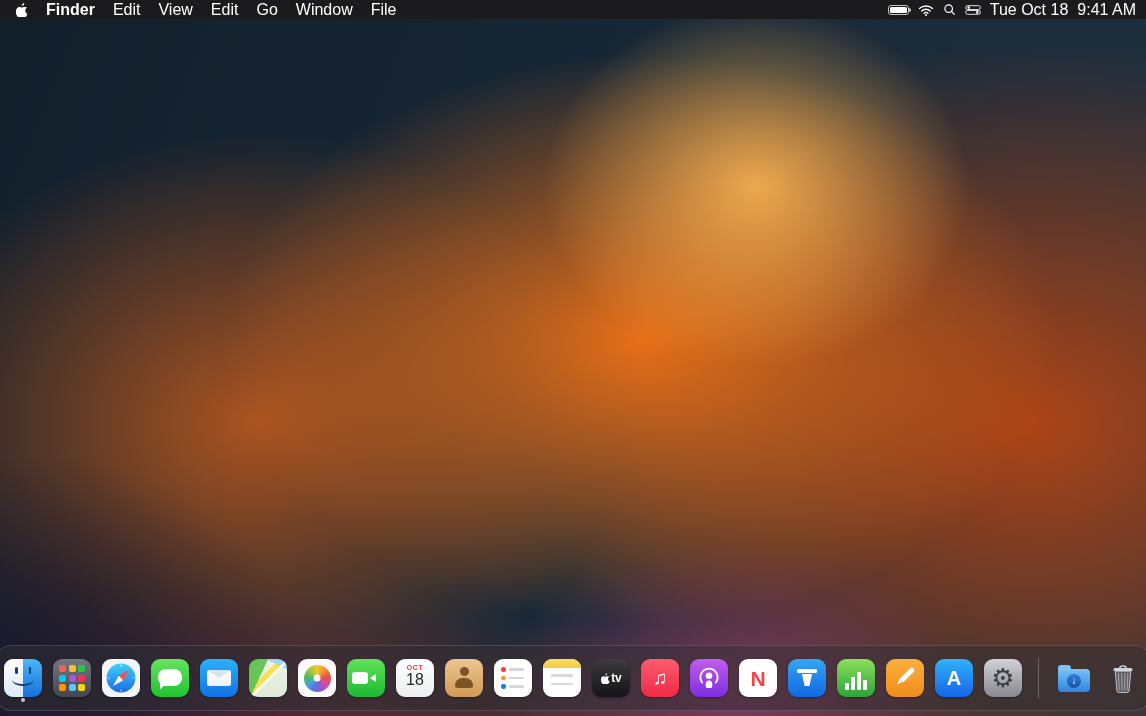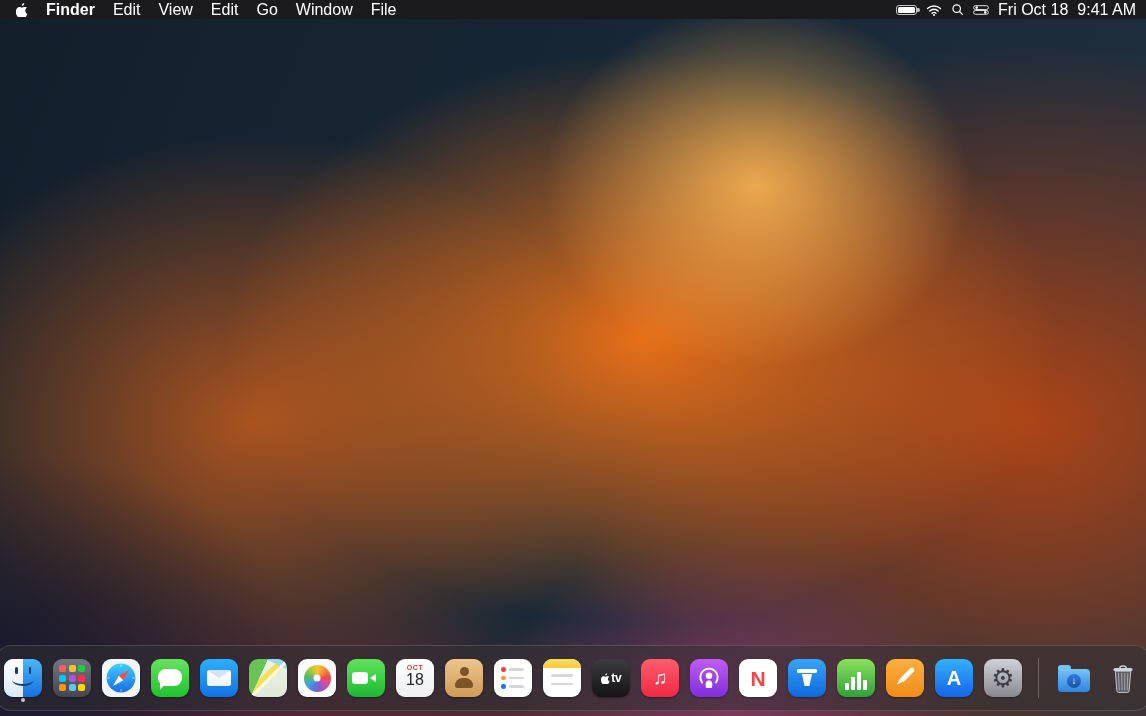--- a/index.html
+++ b/index.html
@@ -200,21 +200,21 @@
         </svg>
       </span>
       <span class="st-ic">
         <svg viewBox="0 0 26 16" width="16" height="10">
           <rect x="1" y="1" width="24" height="6.2" rx="3.1" fill="none" stroke="#fff" stroke-width="1.4"></rect>
           <circle cx="6" cy="4.1" r="2.1" fill="#fff"></circle>
           <rect x="1" y="8.8" width="24" height="6.2" rx="3.1" fill="none" stroke="#fff" stroke-width="1.4"></rect>
           <circle cx="20" cy="11.9" r="2.1" fill="#fff"></circle>
         </svg>
       </span>
-      <span class="mb-date">Fri Oct 18</span>
+      <span class="mb-date">Tue Oct 18</span>
       <span class="mb-time">9:41 AM</span>
     </div>
   </div>
 
   <div class="desktop"></div>
 
   <div class="dock">
 
     <div class="dock-item">
       <div class="app-icon ic-finder">

